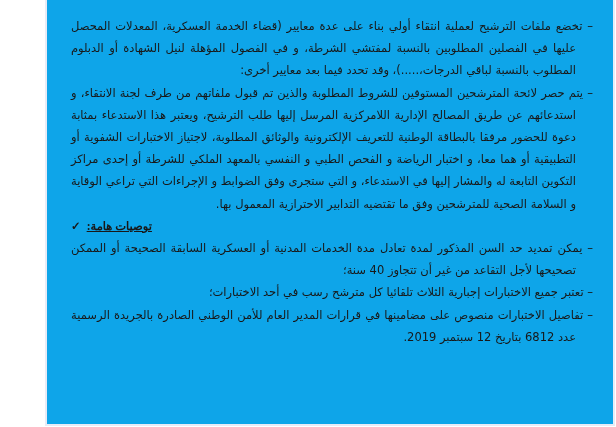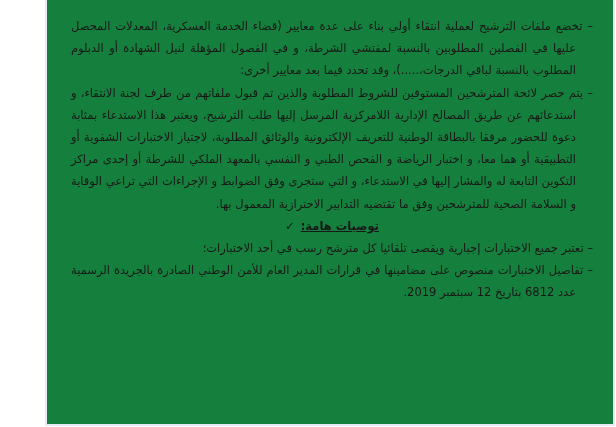--- a/index.html
+++ b/index.html
@@ -9,21 +9,21 @@
     height: 427px;
     overflow: hidden;
     background: #ffffff;
   }
   .page {
     position: absolute;
     top: 0;
     left: 1px;
     right: 1px;
     bottom: 1px;
-    background: #15803d;
+    background: #0ea5e9;
     border-left: 2px solid #e8ebf6;
     border-right: 2px solid #e8ebf6;
     border-bottom: 2px solid #e8ebf6;
     box-sizing: border-box;
     overflow: hidden;
     margin-left: 44px;
   }
   .content {
     direction: rtl;
     padding: 15px 20px 0 24px;
@@ -39,23 +39,24 @@
     text-indent: -17px;
   }
   .dash {
     display: inline;
   }
   .dash::after {
     content: "\00a0";
   }
   p.heading {
     margin: 0;
-    text-align: center;
+    text-align: left;
     text-indent: 0;
     font-weight: bold;
+    font-family: Liberation Serif, serif;
   }
   .heading-label {
     text-decoration: underline;
   }
   .check {
     margin-right: 6px; 
     font-weight: bold;
   }
 </style>
 </head>
@@ -63,21 +64,22 @@
 
 <div class="page">
   <div class="content">
 
     <p class="item"><span class="dash">–</span><span>تخضع ملفات الترشيح لعملية انتقاء أولي بناء على عدة معايير (قضاء الخدمة العسكرية، المعدلات المحصل عليها في الفصلين المطلوبين بالنسبة لمفتشي الشرطة، و في الفصول المؤهلة لنيل الشهادة أو الدبلوم المطلوب بالنسبة لباقي الدرجات،.....)، وقد تحدد فيما بعد معايير أخرى:</span></p>
 
     <p class="item"><span class="dash">–</span><span>يتم حصر لائحة المترشحين المستوفين للشروط المطلوبة والذين تم قبول ملفاتهم من طرف لجنة الانتقاء، و استدعائهم عن طريق المصالح الإدارية اللامركزية المرسل إليها طلب الترشيح، ويعتبر هذا الاستدعاء بمثابة دعوة للحضور مرفقا بالبطاقة الوطنية للتعريف الإلكترونية والوثائق المطلوبة، لاجتياز الاختبارات الشفوية أو التطبيقية أو هما معا، و اختبار الرياضة و الفحص الطبي و النفسي بالمعهد الملكي للشرطة أو إحدى مراكز التكوين التابعة له والمشار إليها في الاستدعاء، و التي ستجرى وفق الضوابط و الإجراءات التي تراعي الوقاية و السلامة الصحية للمترشحين وفق ما تقتضيه التدابير الاحترازية المعمول بها.</span></p>
 
     <p class="heading"><span class="heading-label">توصيات هامة:</span><span class="check">✓</span></p>
 
+    <p class="item"><span class="dash">–</span><span>يمكن تمديد حد السن المذكور لمدة تعادل مدة الخدمات المدنية أو العسكرية السابقة الصحيحة أو الممكن تصحيحها لأجل التقاعد من غير أن تتجاوز 40 سنة؛</span></p>
 
 
 
-    <p class="item"><span class="dash">–</span><span>تعتبر جميع الاختبارات إجبارية ويقصى تلقائيا كل مترشح رسب في أحد الاختبارات؛</span></p>
+    <p class="item"><span class="dash">–</span><span>تعتبر جميع الاختبارات إجبارية الثلاث تلقائيا كل مترشح رسب في أحد الاختبارات؛</span></p>
 
     <p class="item"><span class="dash">–</span><span>تفاصيل الاختبارات منصوص على مضامينها في قرارات المدير العام للأمن الوطني الصادرة بالجريدة الرسمية عدد 6812 بتاريخ 12 سبتمبر 2019.</span></p>
 
   </div>
 </div>
 
 </body></html>

